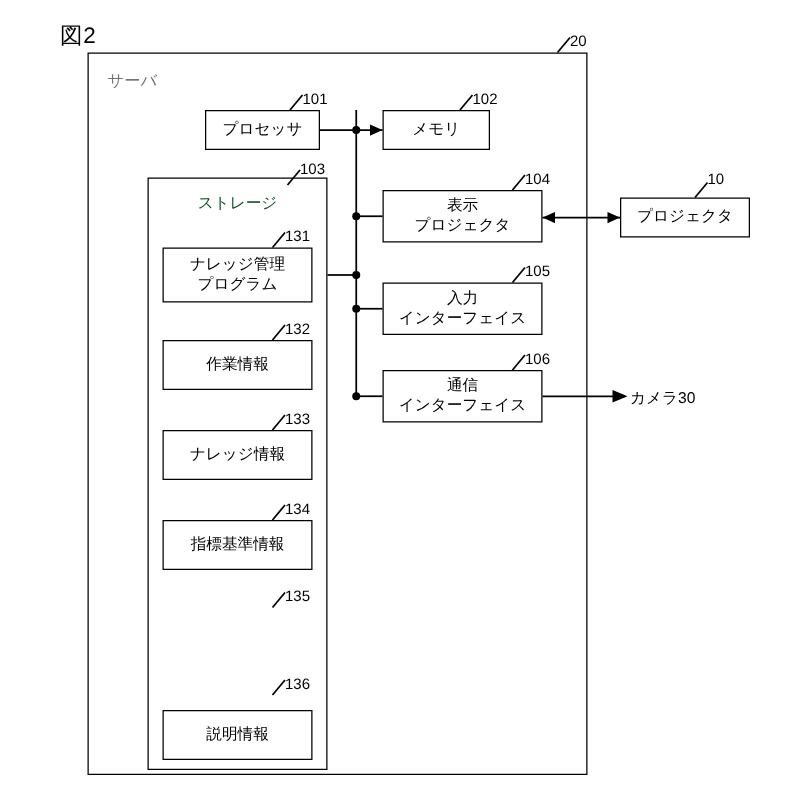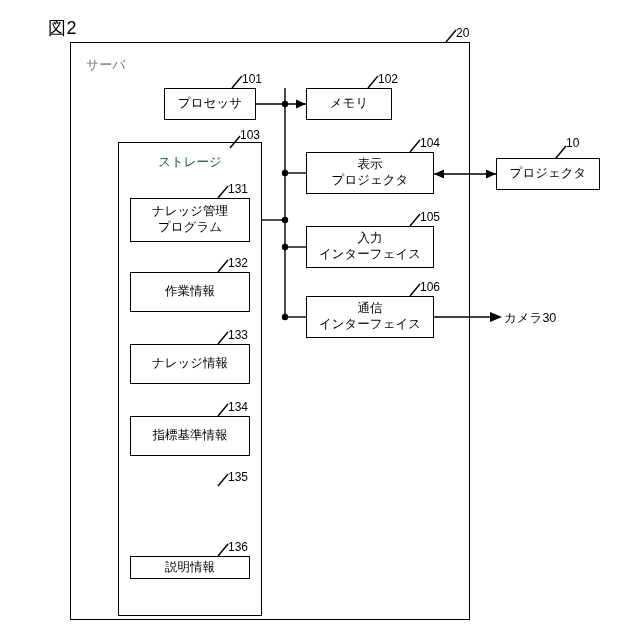--- a/index.html
+++ b/index.html
@@ -157,21 +157,21 @@
   </div>
   <div class="ref" style="left:228px; top:328px;">133</div>
 
   <div class="box" style="left:130px; top:416px; width:120px; height:40px;">
     <span>指標基準情報</span>
   </div>
   <div class="ref" style="left:228px; top:400px;">134</div>
 
   <div class="ref" style="left:228px; top:470px;">135</div>
 
-  <div class="box" style="left:130px; top:556px; width:120px; height:23px;">
+  <div class="box" style="left:130px; top:568px; width:120px; height:40px;">
     <span>説明情報</span>
   </div>
   <div class="ref" style="left:228px; top:540px;">136</div>
 
   <div class="box" style="left:496px; top:158px; width:104px; height:32px;">
     <span>プロジェクタ</span>
   </div>
   <div class="ref" style="left:566px; top:136px;">10</div>
 
   <div class="ext-label" style="left:504px; top:310px;">カメラ30</div>

